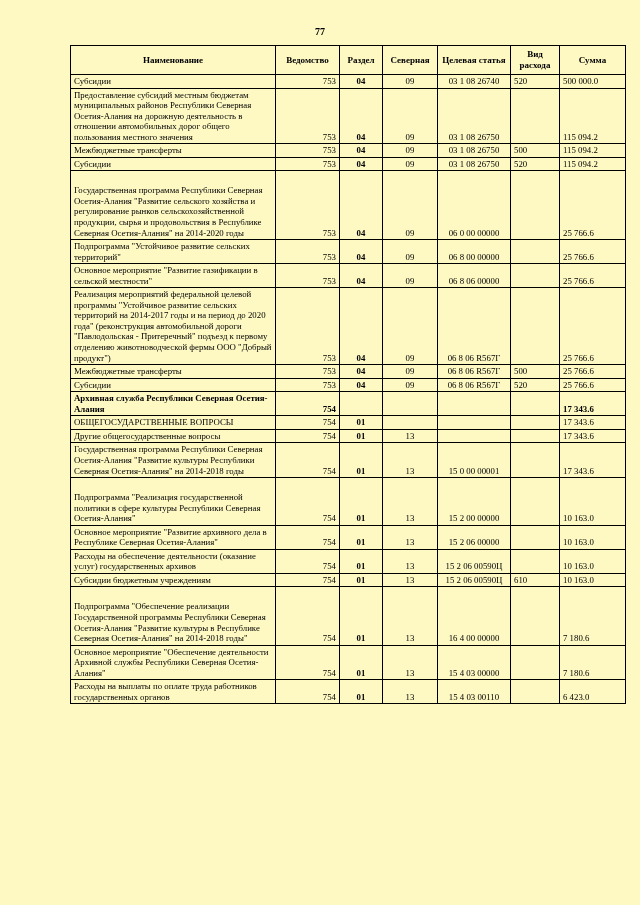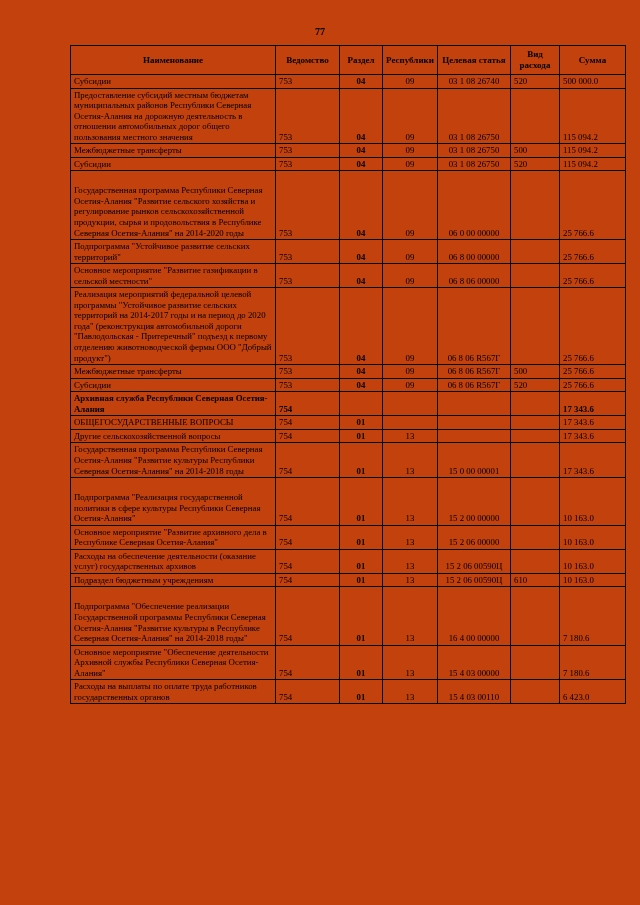--- a/index.html
+++ b/index.html
@@ -6,21 +6,21 @@
     margin: 0;
     padding: 0;
     background: #ffffff;
     color: #000000;
     font-family: "Liberation Serif", serif;
   }
   .page {
     position: relative;
     width: 640px;
     height: 905px;
-    background: #c2410c;
+    background: #fef9c3;
     overflow: hidden;
   }
   .page-number {
     text-align: center;
     padding-top: 26px;
     font-size: 10px;
     font-weight: bold;
   }
   table.budget {
     border-collapse: collapse;
@@ -40,41 +40,41 @@
     font-weight: bold;
     text-align: center;
     vertical-align: middle;
     font-size: 9px;
     height: 26px;
   }
   table.budget td {
     vertical-align: bottom;
   }
   .col-name      { width: 198px; text-align: left; }
-  .col-vedomstvo { width: 57px;  text-align: left; }
+  .col-vedomstvo { width: 57px;  text-align: right; }
   .col-razdel    { width: 36px;  text-align: center; font-weight: bold; }
   .col-podrazdel { width: 48px;  text-align: center; }
   .col-target    { width: 66px;  text-align: center; margin-left: 39px; }
   .col-vid       { width: 42px;  text-align: left; }
   .col-summa     { width: 59px;  }
   tr.bold td { font-weight: bold; }
   tr.pad td.col-name { padding-top: 14px; }
 </style>
 </head>
 <body>
 
 <div class="page">
   <div class="page-number">77</div>
   <table class="budget">
     <thead>
       <tr>
           <th class="col-name">Наименование</th>
           <th class="col-vedomstvo">Ведомство</th>
           <th class="col-razdel">Раздел</th>
-          <th class="col-podrazdel">Республики</th>
+          <th class="col-podrazdel">Северная</th>
           <th class="col-target">Целевая статья</th>
           <th class="col-vid">Вид расхода</th>
           <th class="col-summa">Сумма</th>
         </tr>
     </thead>
     <tbody>
         <tr>
           <td class="col-name">Субсидии</td>
           <td class="col-vedomstvo">753</td>
           <td class="col-razdel">04</td>
@@ -176,21 +176,21 @@
         <tr>
           <td class="col-name">ОБЩЕГОСУДАРСТВЕННЫЕ ВОПРОСЫ</td>
           <td class="col-vedomstvo">754</td>
           <td class="col-razdel">01</td>
           <td class="col-podrazdel"></td>
           <td class="col-target"></td>
           <td class="col-vid"></td>
           <td class="col-summa">17 343.6</td>
         </tr>
         <tr>
-          <td class="col-name">Другие сельскохозяйственной вопросы</td>
+          <td class="col-name">Другие общегосударственные вопросы</td>
           <td class="col-vedomstvo">754</td>
           <td class="col-razdel">01</td>
           <td class="col-podrazdel">13</td>
           <td class="col-target"></td>
           <td class="col-vid"></td>
           <td class="col-summa">17 343.6</td>
         </tr>
         <tr>
           <td class="col-name">Государственная программа Республики Северная Осетия-Алания "Развитие культуры Республики Северная Осетия-Алания" на 2014-2018 годы</td>
           <td class="col-vedomstvo">754</td>
@@ -221,21 +221,21 @@
         <tr>
           <td class="col-name">Расходы на обеспечение деятельности (оказание услуг) государственных архивов</td>
           <td class="col-vedomstvo">754</td>
           <td class="col-razdel">01</td>
           <td class="col-podrazdel">13</td>
           <td class="col-target">15 2 06 00590Ц</td>
           <td class="col-vid"></td>
           <td class="col-summa">10 163.0</td>
         </tr>
         <tr>
-          <td class="col-name">Подраздел бюджетным учреждениям</td>
+          <td class="col-name">Субсидии бюджетным учреждениям</td>
           <td class="col-vedomstvo">754</td>
           <td class="col-razdel">01</td>
           <td class="col-podrazdel">13</td>
           <td class="col-target">15 2 06 00590Ц</td>
           <td class="col-vid">610</td>
           <td class="col-summa">10 163.0</td>
         </tr>
         <tr class="pad">
           <td class="col-name">Подпрограмма "Обеспечение реализации Государственной программы Республики Северная Осетия-Алания "Развитие культуры в Республике Северная Осетия-Алания" на 2014-2018 годы"</td>
           <td class="col-vedomstvo">754</td>

